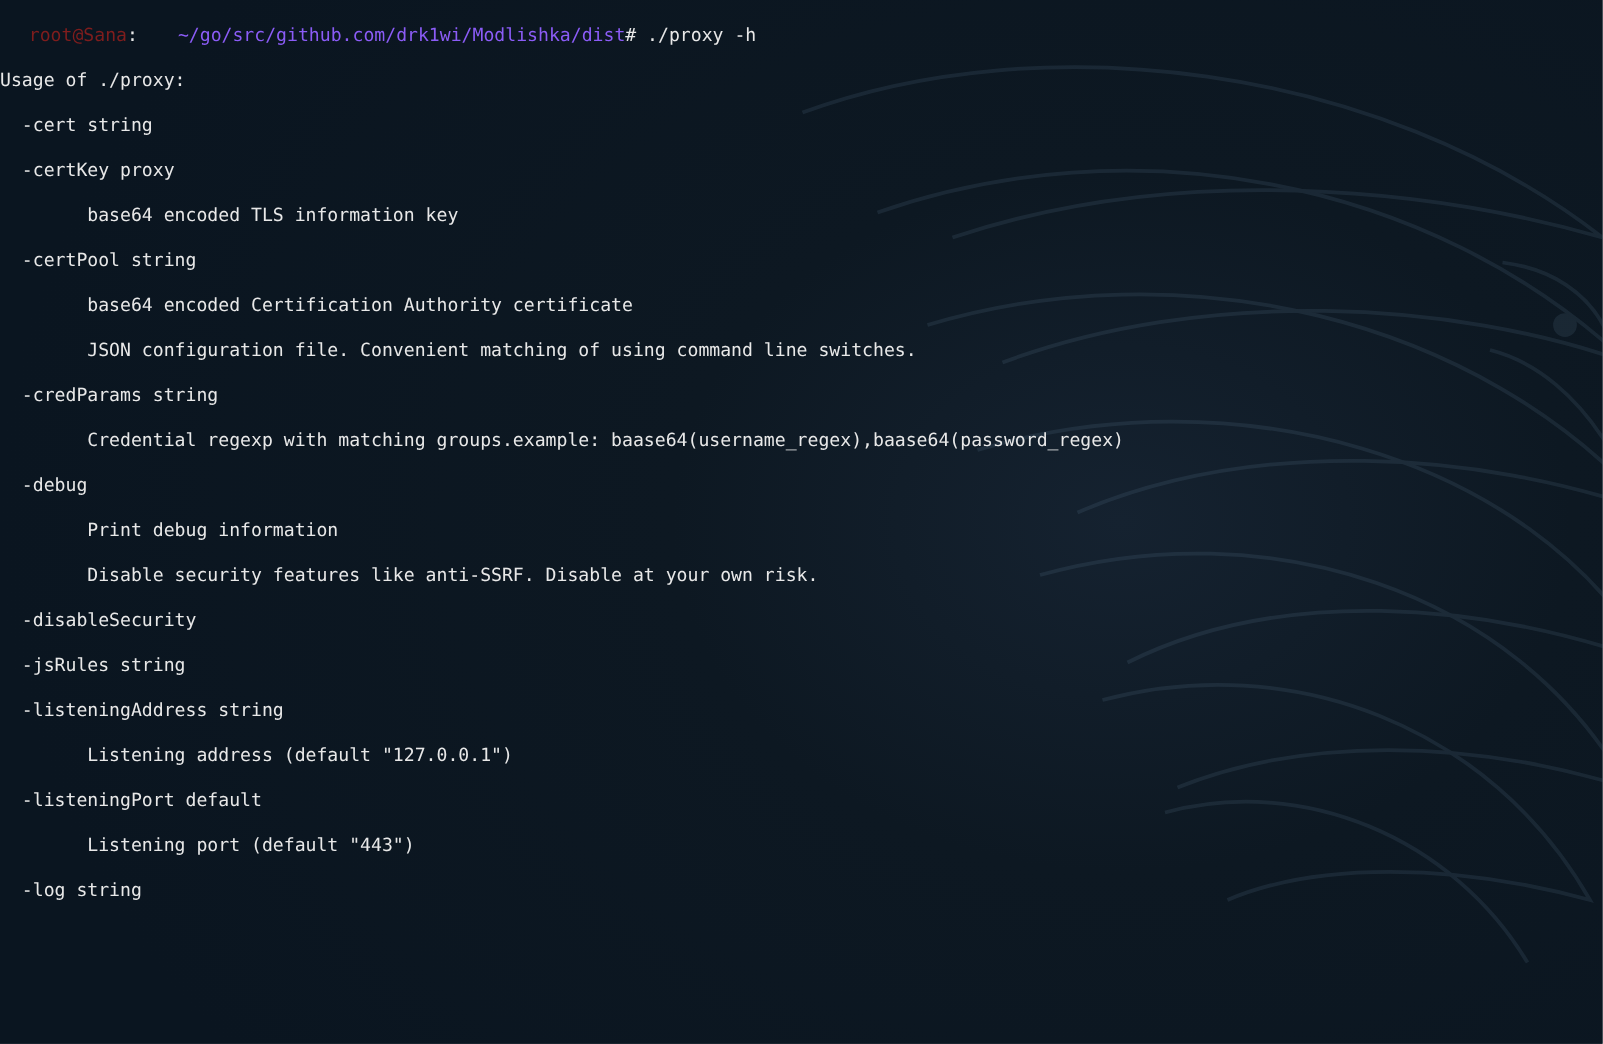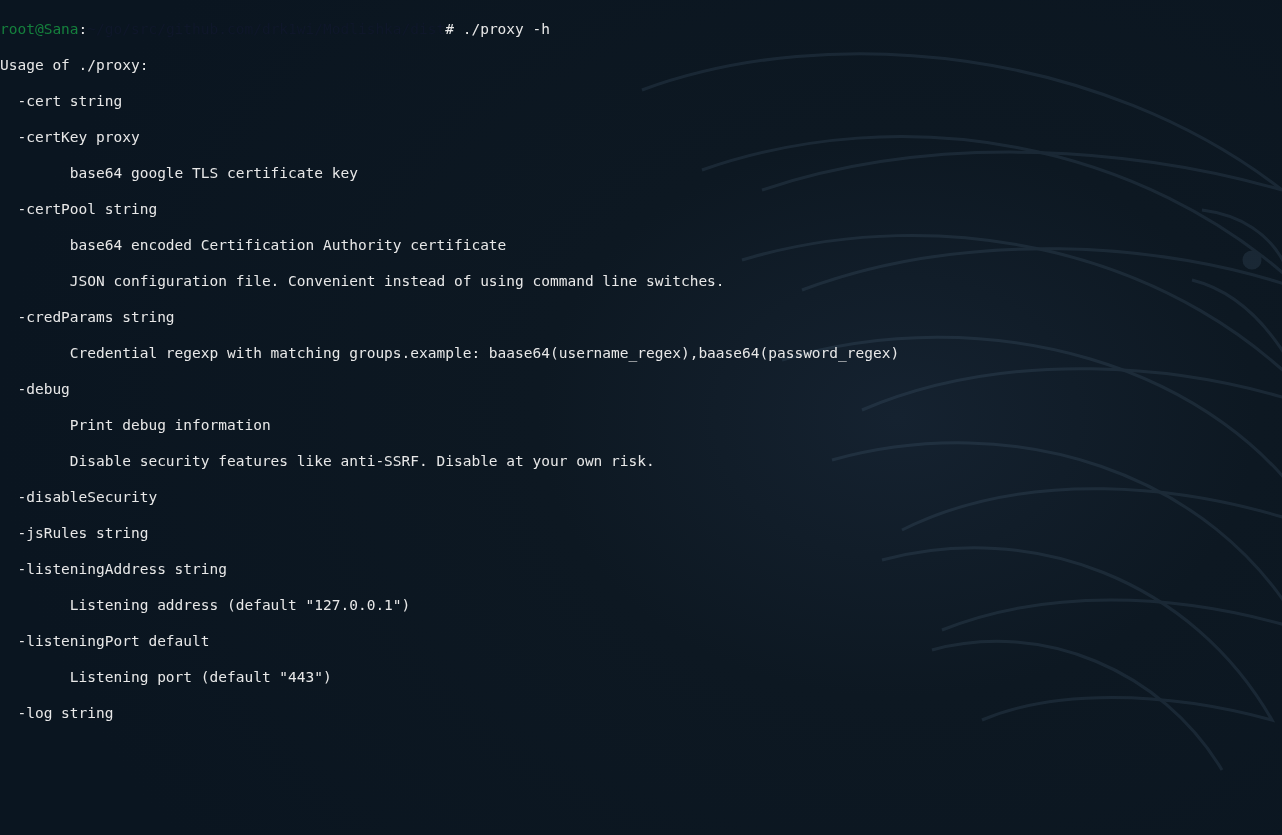--- a/index.html
+++ b/index.html
@@ -25,23 +25,23 @@
     pointer-events: none;
     opacity: 0.10;
     z-index: 0;
   }
   .terminal {
     position: relative;
     z-index: 1;
     padding: 2px 0 0 0;
     white-space: pre;
   }
-  .prompt-user { color: #15803d; }
+  .prompt-user { color: #7f1d1d; padding-left: 23px; }
   .prompt-colon { color: #e8e8e8; }
-  .prompt-path { color: #0f172a; }
+  .prompt-path { color: #8b5cf6; margin-left: 32px; }
   .prompt-hash { color: #e8e8e8; }
   .cmd { color: #e8e8e8; }
   .line { white-space: pre; }
 </style>
 </head>
 <body>
 
 <svg class="dragon" viewBox="0 0 760 780" xmlns="http://www.w3.org/2000/svg">
   <g fill="none" stroke="#8fb8d8" stroke-width="3">
     <path d="M60 60 C 250 -10, 520 20, 700 160 C 560 120, 360 100, 180 160"></path>
@@ -54,24 +54,24 @@
     <path d="M620 180 C 700 190, 730 260, 700 320 C 680 290, 650 260, 610 250"></path>
     <circle cx="670" cy="230" r="8" fill="#8fb8d8"></circle>
   </g>
 </svg>
 
 <div class="terminal">
 <div class="line"><span class="prompt-user">root@Sana</span><span class="prompt-colon">:</span><span class="prompt-path">~/go/src/github.com/drk1wi/Modlishka/dist</span><span class="prompt-hash">#</span><span class="cmd"> ./proxy -h</span></div>
 <div class="line">Usage of ./proxy:</div>
 <div class="line">  -cert string</div>
 <div class="line">  -certKey proxy</div>
-<div class="line">        base64 google TLS certificate key</div>
+<div class="line">        base64 encoded TLS information key</div>
 <div class="line">  -certPool string</div>
 <div class="line">        base64 encoded Certification Authority certificate</div>
-<div class="line">        JSON configuration file. Convenient instead of using command line switches.</div>
+<div class="line">        JSON configuration file. Convenient matching of using command line switches.</div>
 <div class="line">  -credParams string</div>
 <div class="line">        Credential regexp with matching groups.example: baase64(username_regex),baase64(password_regex)</div>
 <div class="line">  -debug</div>
 <div class="line">        Print debug information</div>
 <div class="line">        Disable security features like anti-SSRF. Disable at your own risk.</div>
 <div class="line">  -disableSecurity</div>
 <div class="line">  -jsRules string</div>
 <div class="line">  -listeningAddress string</div>
 <div class="line">        Listening address (default "127.0.0.1")</div>
 <div class="line">  -listeningPort default</div>

